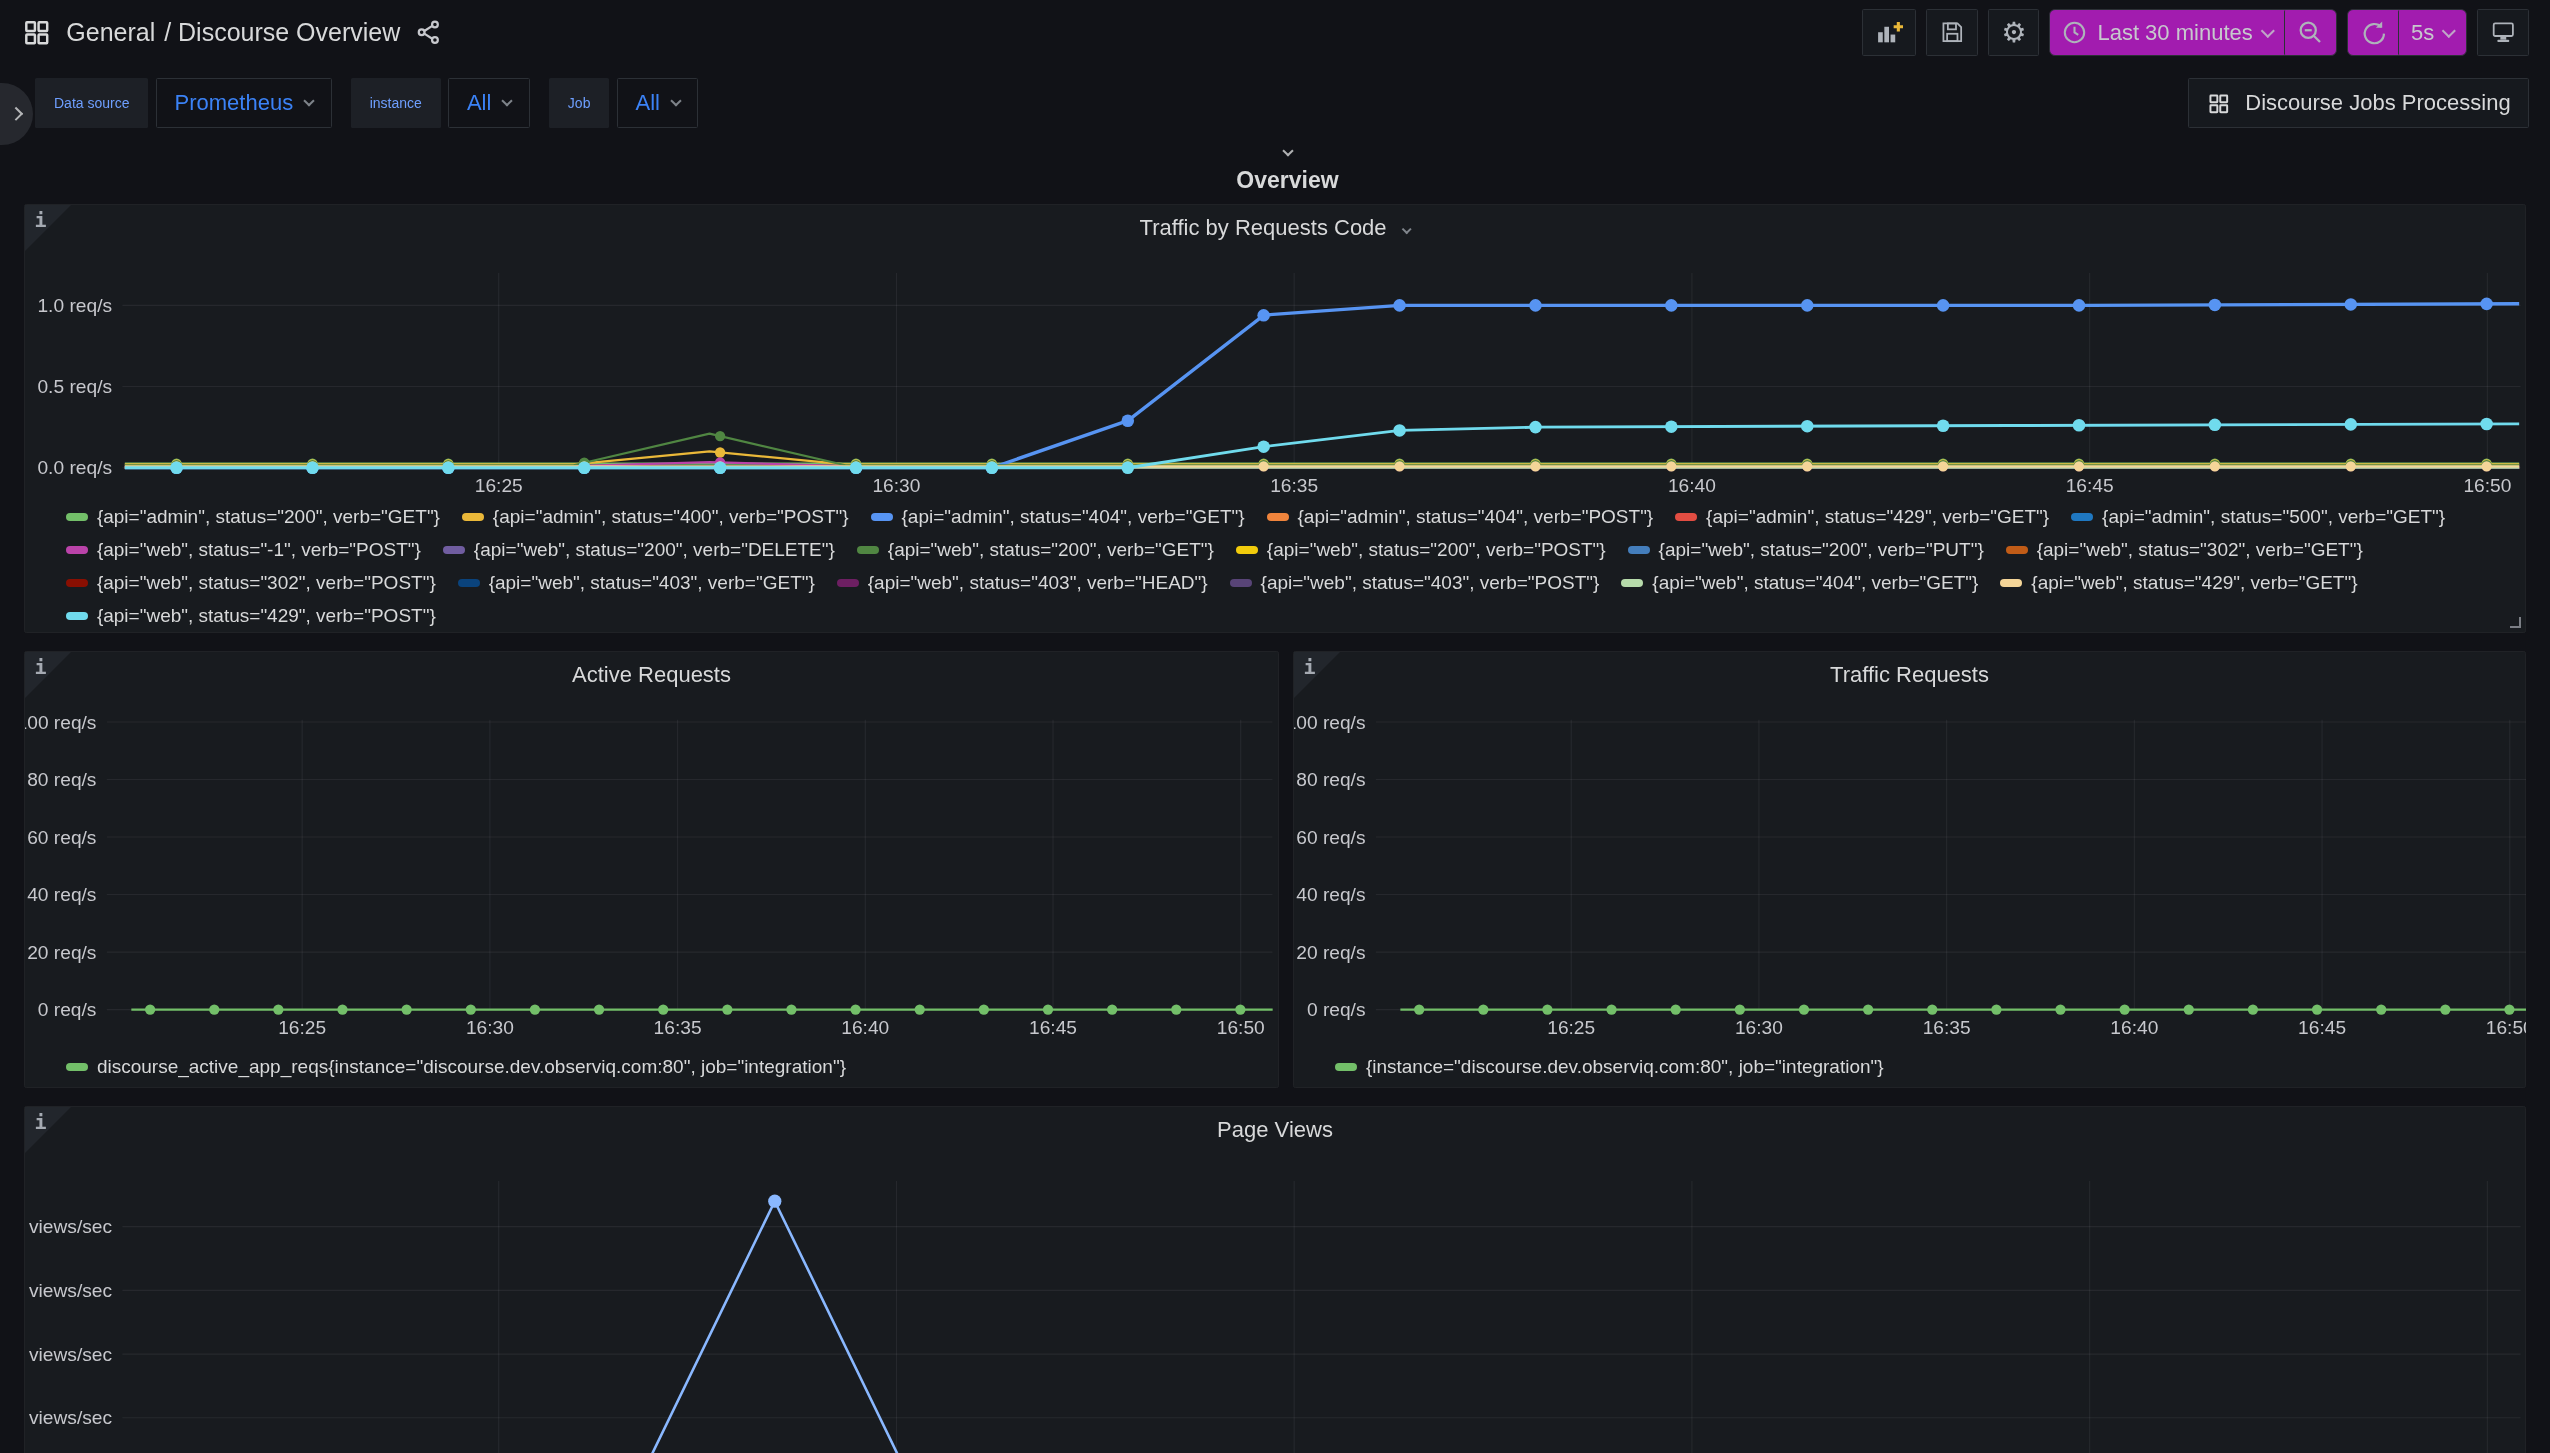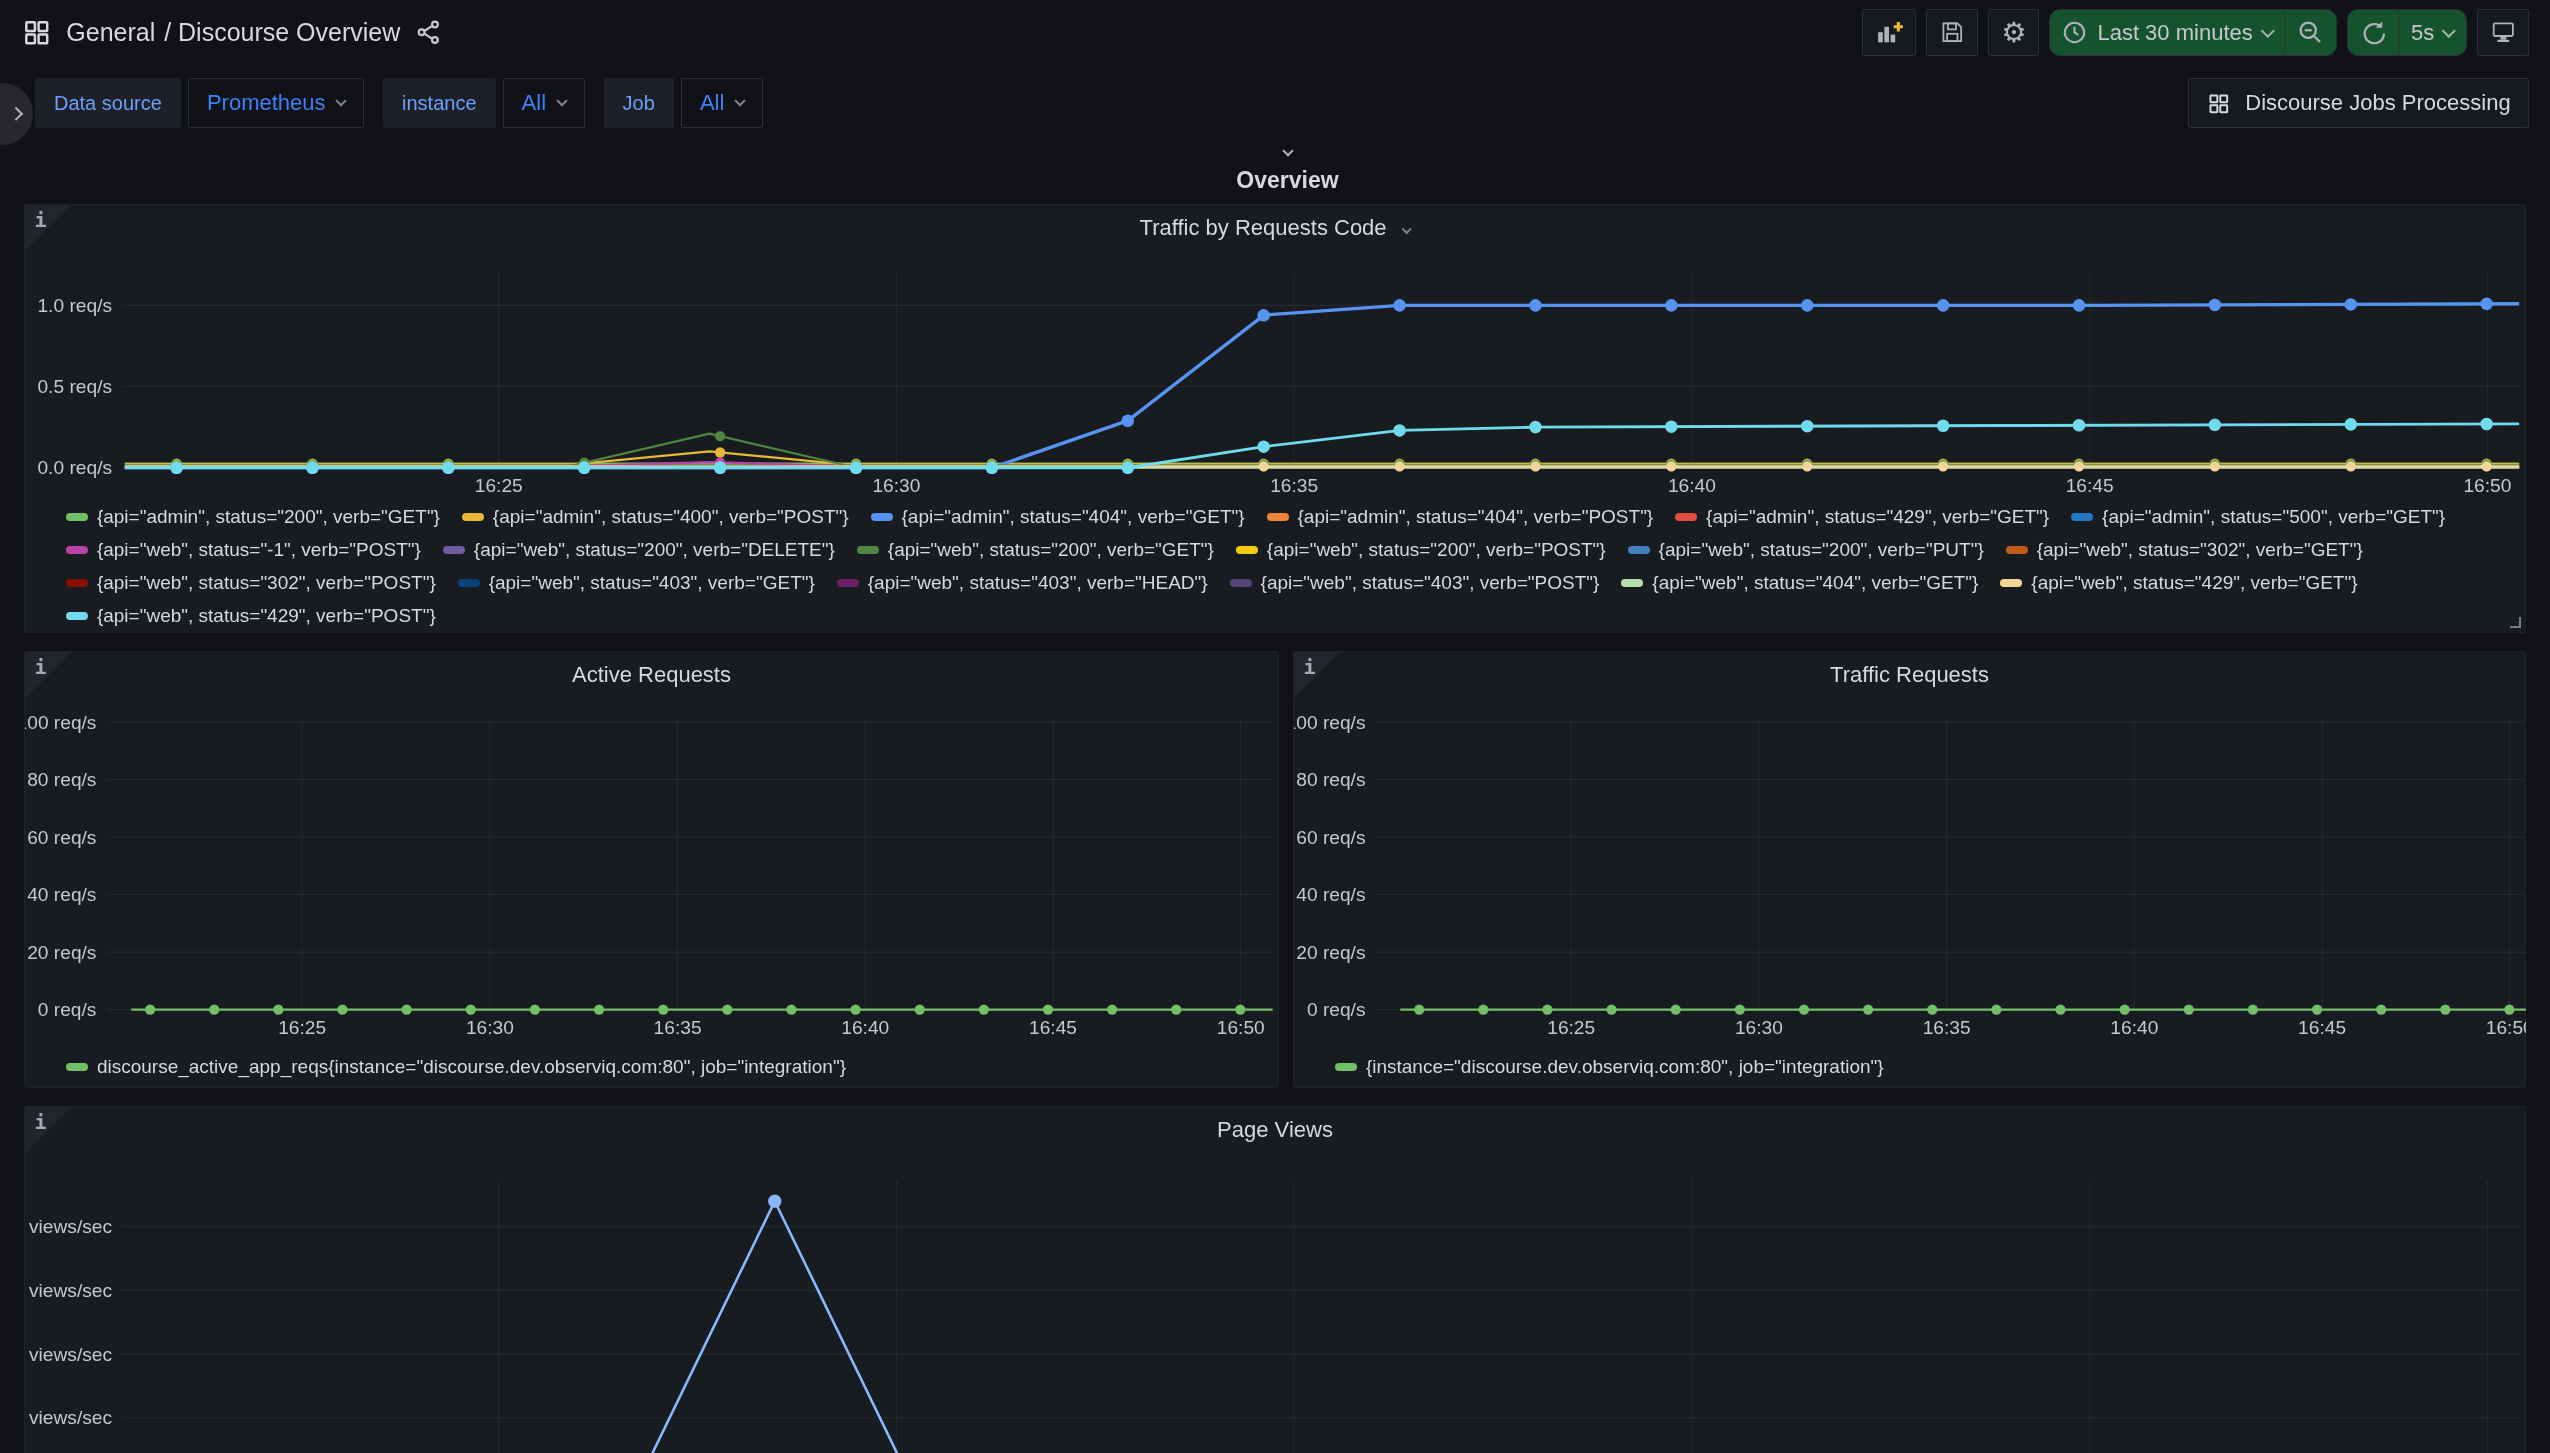--- a/index.html
+++ b/index.html
@@ -10,38 +10,38 @@
   .topnav { height:65px; display:flex; align-items:center; justify-content:space-between; padding:0 20.7px 0 22px; }
   .nav-left { display:flex; align-items:center; gap:14.8px; }
   .crumb { font-size:25px; color:#d8d9da; display:flex; gap:8.9px; align-items:center; }
   .crumb .sect { cursor:pointer; }
   .icon-btn { background:none; border:none; color:#b2b5bc; display:inline-flex; align-items:center; cursor:pointer; }
   .tools { display:flex; align-items:stretch; gap:10.3px; height:47px; }
   .tbtn { display:inline-flex; align-items:center; justify-content:center; gap:10.3px;
           background:#16191e; border:0.7px solid #2c3036; border-radius:1.5px; color:#aeb3ba;
           font-family:inherit; font-size:22px; cursor:pointer; padding:0 11.8px; }
   .tbtn.txt { color:#c7c8cd; font-weight:500; }
-  .tgroup { display:flex; border:0.7px solid #2c3036; border-radius:11px; background:#14532d; }
+  .tgroup { display:flex; border:0.7px solid #2c3036; border-radius:6px; background:#a21caf; }
   .tgroup .tbtn { border:none; background:none; }
   .tgroup .tbtn + .tbtn { border-left:0.7px solid #2c3036; }
   .uni { font-family:"DejaVu Sans",sans-serif; font-size:28px; line-height:1; }
   .chev { display:inline-block; width:9.6px; height:9.6px; border-right:2.2px solid currentColor;
           border-bottom:2.2px solid currentColor; transform:rotate(45deg) translate(-1.5px,-1.5px); opacity:.8; }
   .chev.right { transform:rotate(-45deg); }
 
   
   .edge-toggle { position:absolute; left:-29.5px; top:83px; width:62px; height:62px; border-radius:50%;
                  background:#26282e; border:none; cursor:pointer; display:flex; align-items:center;
                  justify-content:flex-end; padding-right:11.8px; color:#d8d9da; z-index:5; }
 
   
   .subnav { display:flex; align-items:center; padding:13.3px 20.7px 14.8px 35px; gap:19px; }
   .vargroup { display:flex; align-items:stretch; height:50px; }
   .varlabel { display:flex; align-items:center; padding:0 19px; background:#1d2026; color:#6e9fff;
-              font-size:20px; font-weight:500; border-radius:1.5px; }
+              font-size:14px; font-weight:500; border-radius:1.5px; }
   .varsel { display:flex; align-items:center; gap:11.8px; padding:0 17.7px; border:0.7px solid #2c3036;
             border-radius:1.5px; margin-left:7.4px; color:#3b82f6; font-size:22px; background:#111217; cursor:pointer; }
   .varsel .chev { width:8px; height:8px; color:#9aa0a7; }
   .spacer { flex:1; }
   .jobs-btn { display:inline-flex; align-items:center; gap:15px; height:50px; padding:0 17.7px;
               background:#16191e; border:0.7px solid #2c3036; border-radius:1.5px; color:#d8d9da;
               font-size:22px; font-weight:500; font-family:inherit; cursor:pointer; }
 
   
   .rowtitle { display:flex; align-items:center; gap:10.3px; padding:5.9px 0 11.8px 25px; font-size:23px;

